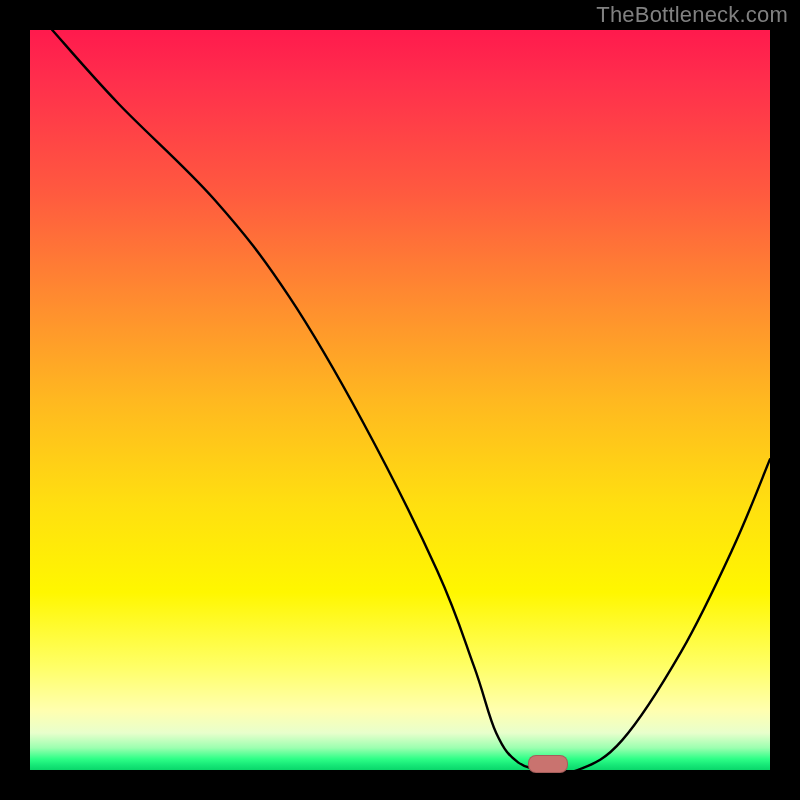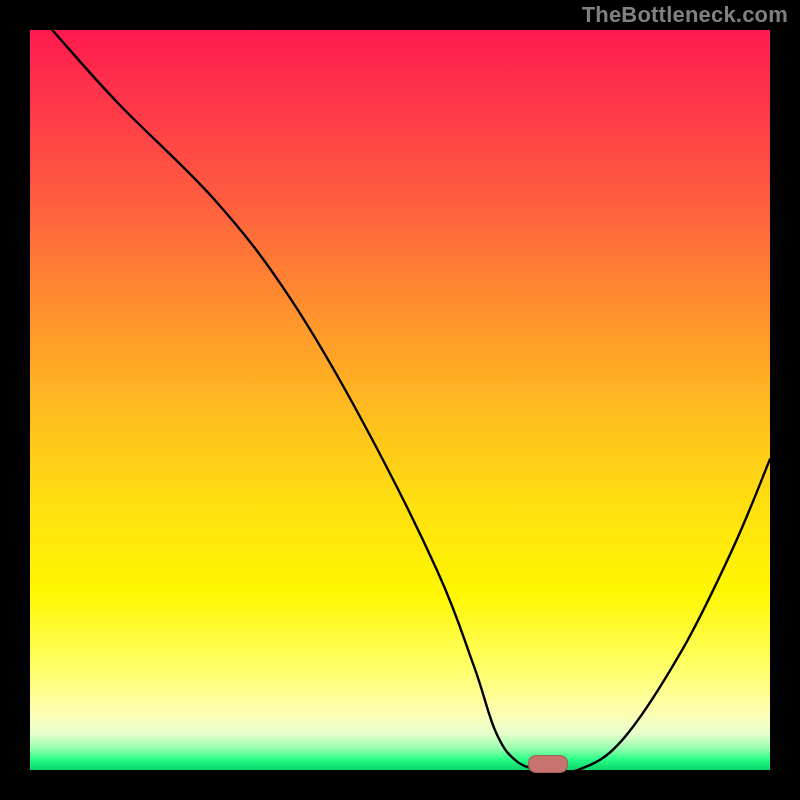--- a/index.html
+++ b/index.html
@@ -60,21 +60,21 @@
     background: #c9736f;
     transform: translate(-50%, -50%);
     border: 1px solid rgba(0,0,0,0.18);
   }
   .watermark {
     position: absolute;
     top: 2px;
     right: 12px;
     color: #808080;
     font-size: 22px;
-    font-weight: 700;
+    font-weight: 400;
     letter-spacing: 0.2px;
   }
 </style>
 </head>
 <body>
 
 <div class="frame">
 
   <div class="watermark">TheBottleneck.com</div>
 

